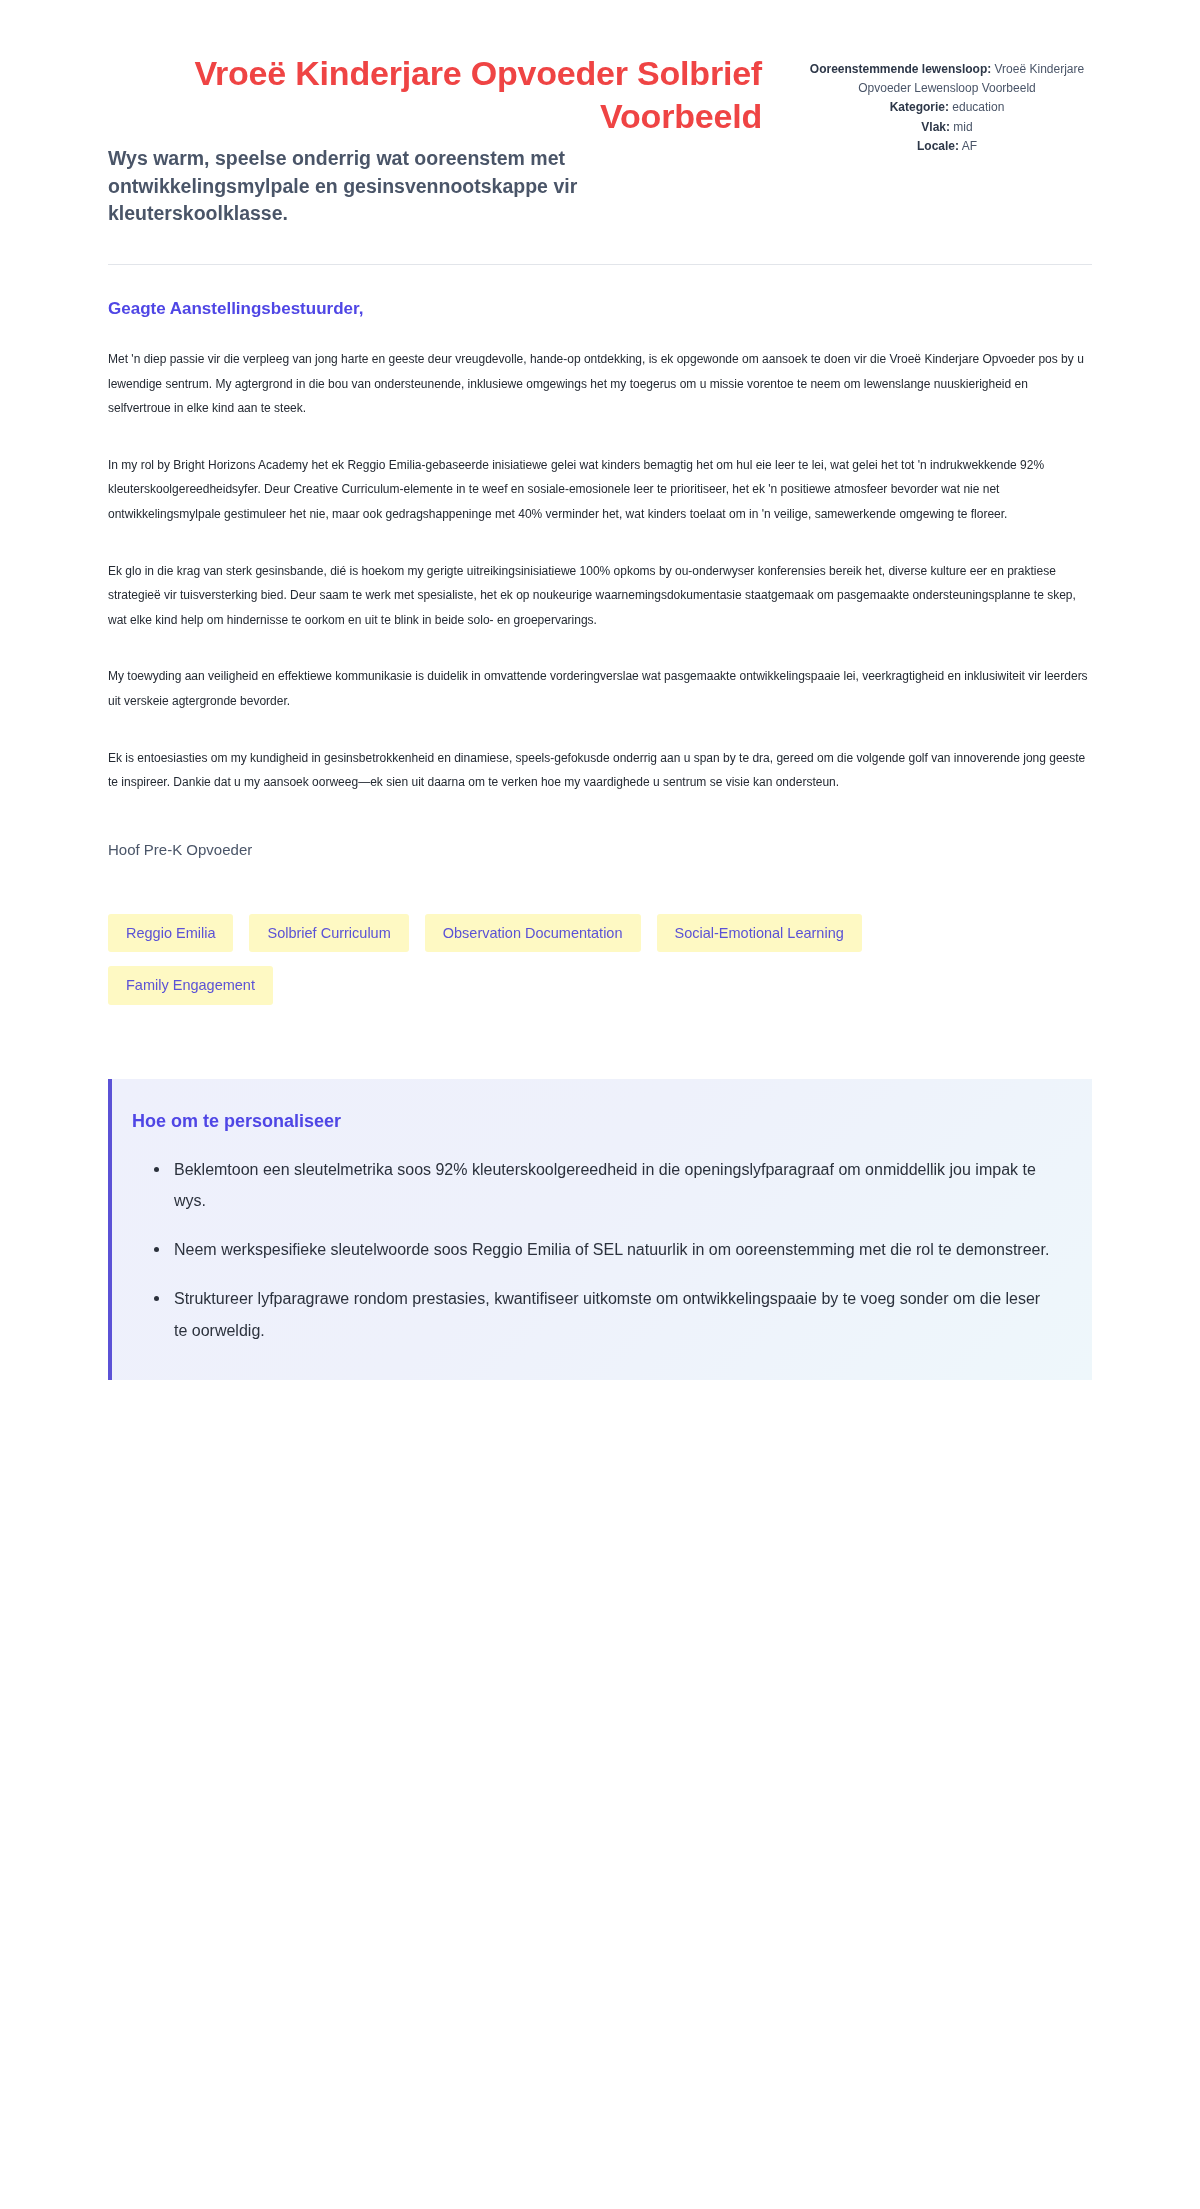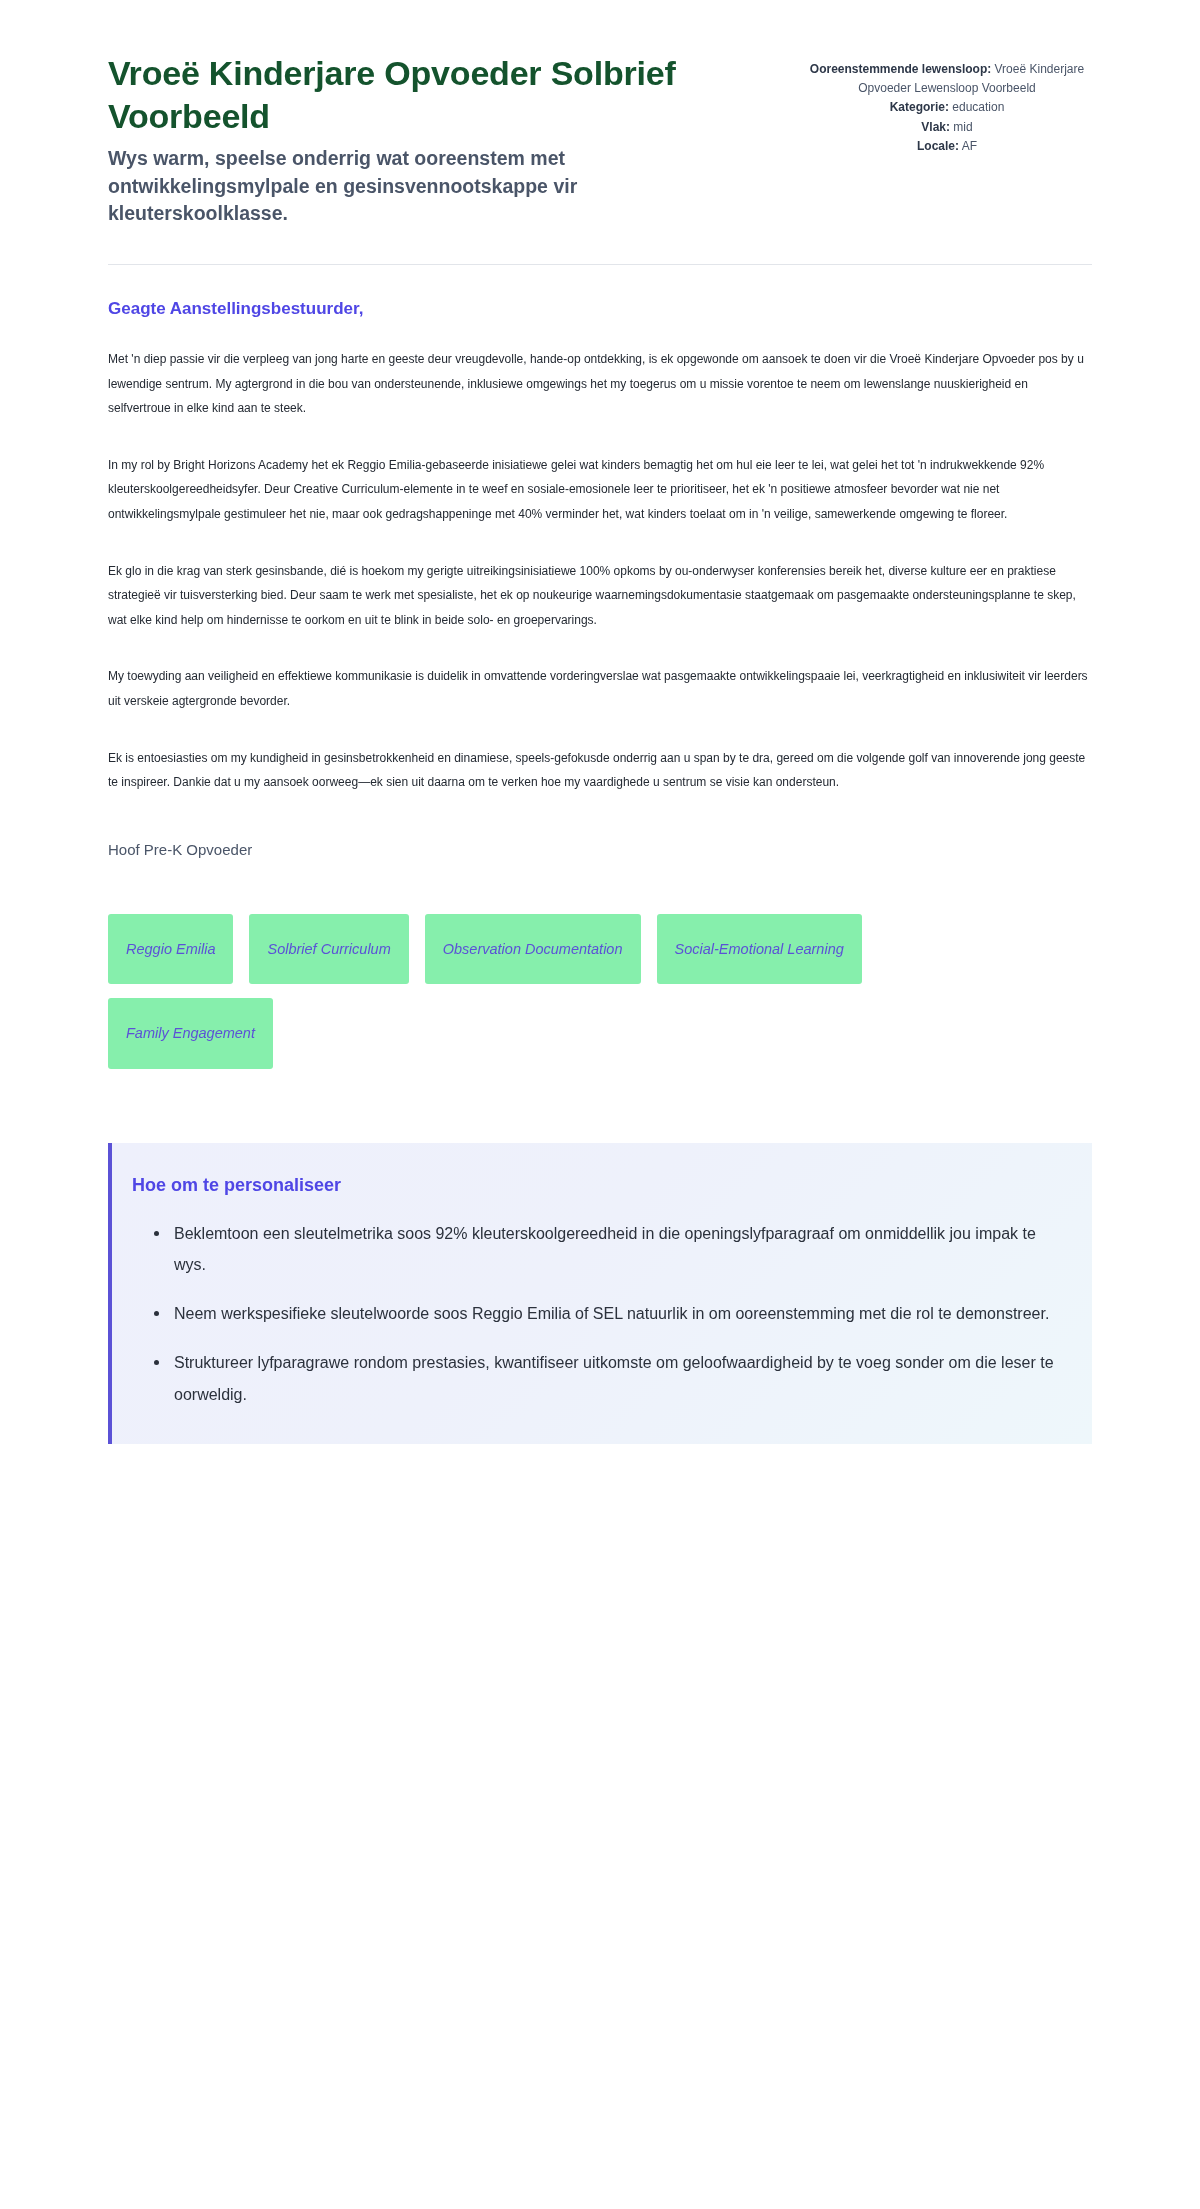--- a/index.html
+++ b/index.html
@@ -30,23 +30,24 @@
     gap: 40px;
   }
   .header-left {
     max-width: 660px;
     flex: 1 1 auto;
   }
   .doc-title {
     font-size: 34px;
     line-height: 1.25;
     font-weight: bold;
-    color: #14532d;
+    color: #ef4444;
     margin: 0 0 8px 0;
     letter-spacing: -0.2px;
+    text-align: right;
   }
   .doc-subtitle {
     font-size: 19.5px;
     line-height: 1.42;
     font-weight: bold;
     color: #4a5568;
     margin: 0;
     max-width: 650px;
   }
 
@@ -105,28 +106,27 @@
 
   
   .tags {
     margin-top: 56px;
     display: flex;
     flex-wrap: wrap;
     gap: 14px 16px;
     max-width: 930px;
   }
   .tag {
-    background: #86efac;
+    background: #fef9c3;
     color: #5b52d6;
     font-size: 14.5px;
     line-height: 1;
-    padding: 28px 18px;
+    padding: 12px 18px;
     border-radius: 3px;
     white-space: nowrap;
-    font-style: italic;
   }
 
   
   .callout {
     margin-top: 74px;
     margin-bottom: 60px;
     background: linear-gradient(135deg, #eef0fc 0%, #eef1fb 45%, #eef7fb 100%);
     border-left: 4px solid #5b52d6;
     padding: 32px 38px 34px 20px;
     max-width: 984px;
@@ -215,17 +215,17 @@
     <span class="tag">Observation Documentation</span>
     <span class="tag">Social-Emotional Learning</span>
     <span class="tag">Family Engagement</span>
   </section>
 
   <section class="callout">
     <h2 class="callout-title">Hoe om te personaliseer</h2>
     <ul>
       <li>Beklemtoon een sleutelmetrika soos 92% kleuterskoolgereedheid in die openingslyfparagraaf om onmiddellik jou impak te wys.</li>
       <li>Neem werkspesifieke sleutelwoorde soos Reggio Emilia of SEL natuurlik in om ooreenstemming met die rol te demonstreer.</li>
-      <li>Struktureer lyfparagrawe rondom prestasies, kwantifiseer uitkomste om geloofwaardigheid by te voeg sonder om die leser te oorweldig.</li>
+      <li>Struktureer lyfparagrawe rondom prestasies, kwantifiseer uitkomste om ontwikkelingspaaie by te voeg sonder om die leser te oorweldig.</li>
     </ul>
   </section>
 
 </div>
 
 </body></html>

